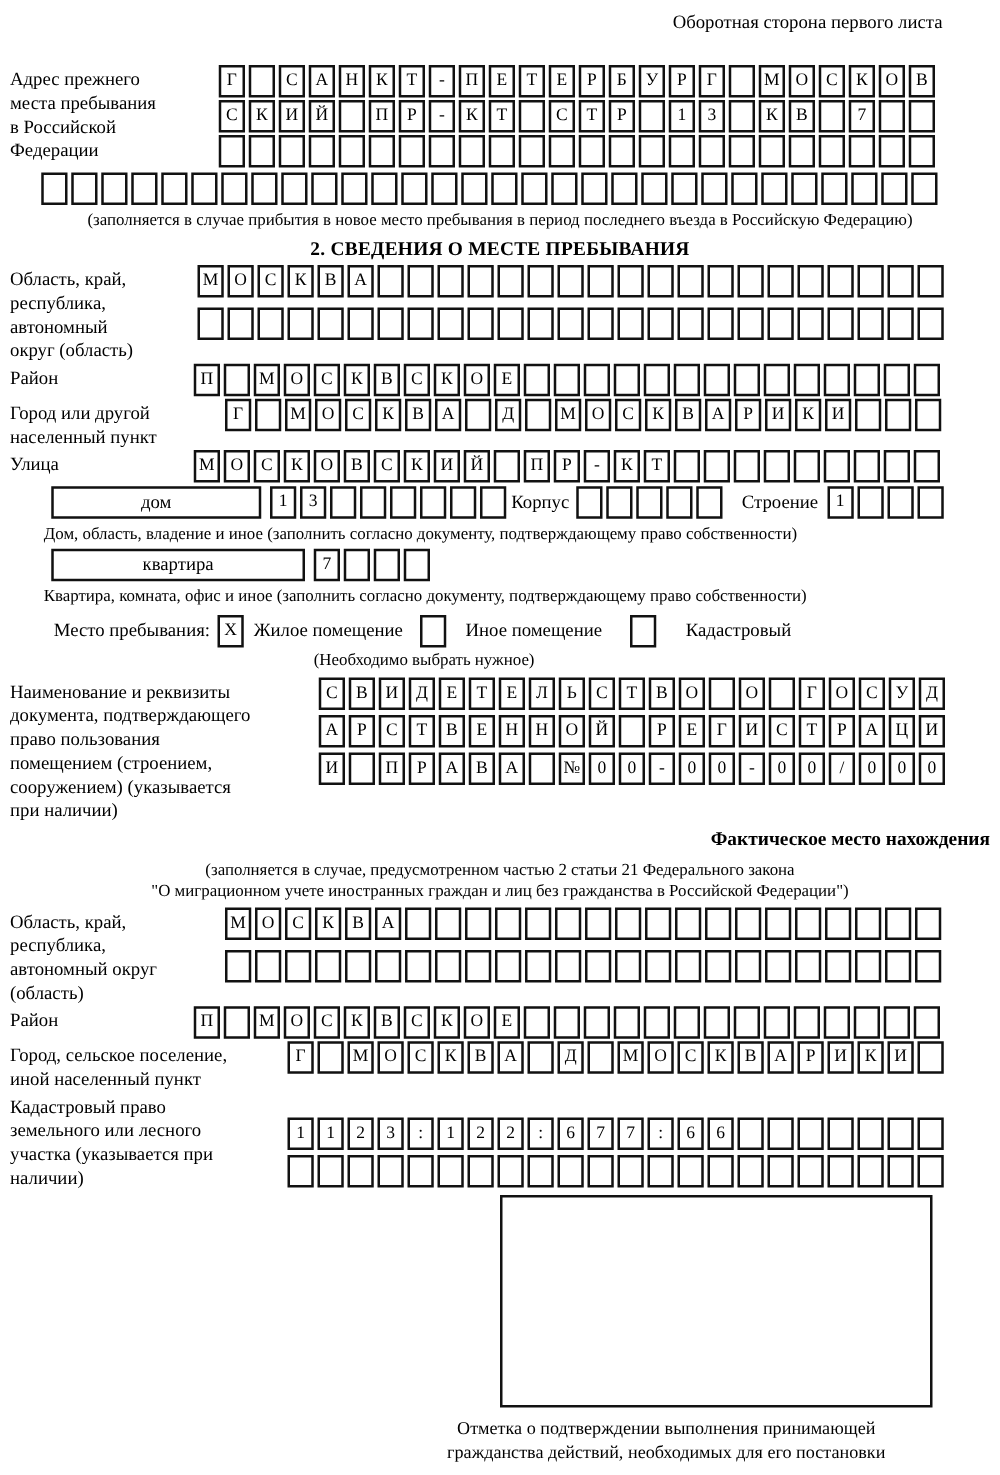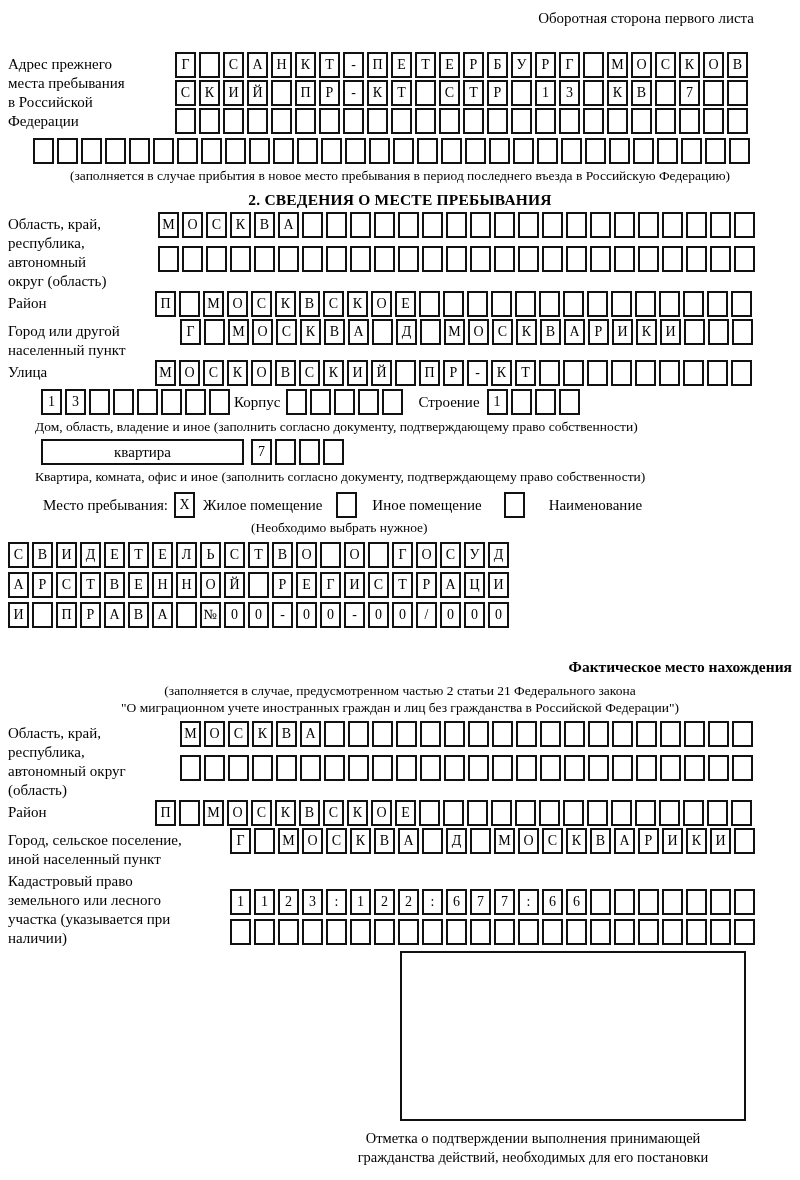--- a/index.html
+++ b/index.html
@@ -136,20 +136,21 @@
   </div>
   <div class="cells-row"><span class="cell">Г</span><span class="cell"></span><span class="cell">М</span><span class="cell">О</span><span class="cell">С</span><span class="cell">К</span><span class="cell">В</span><span class="cell">А</span><span class="cell"></span><span class="cell">Д</span><span class="cell"></span><span class="cell">М</span><span class="cell">О</span><span class="cell">С</span><span class="cell">К</span><span class="cell">В</span><span class="cell">А</span><span class="cell">Р</span><span class="cell">И</span><span class="cell">К</span><span class="cell">И</span><span class="cell"></span><span class="cell"></span><span class="cell"></span></div>
 </div>
 
 <div class="field street-row">
   <div class="label">Улица</div>
   <div class="cells-row"><span class="cell">М</span><span class="cell">О</span><span class="cell">С</span><span class="cell">К</span><span class="cell">О</span><span class="cell">В</span><span class="cell">С</span><span class="cell">К</span><span class="cell">И</span><span class="cell">Й</span><span class="cell"></span><span class="cell">П</span><span class="cell">Р</span><span class="cell">-</span><span class="cell">К</span><span class="cell">Т</span><span class="cell"></span><span class="cell"></span><span class="cell"></span><span class="cell"></span><span class="cell"></span><span class="cell"></span><span class="cell"></span><span class="cell"></span><span class="cell"></span></div>
 </div>
 
 <div class="house-row">
+  <div class="widebox house-box">дом</div>
   <div class="cells-row"><span class="cell">1</span><span class="cell">3</span><span class="cell"></span><span class="cell"></span><span class="cell"></span><span class="cell"></span><span class="cell"></span><span class="cell"></span></div>
   <div class="inline-lbl" style="margin:0 6px 0 4px;">Корпус</div>
   <div class="cells-row"><span class="cell"></span><span class="cell"></span><span class="cell"></span><span class="cell"></span><span class="cell"></span></div>
   <div class="inline-lbl" style="margin:0 7px 0 15px;">Строение</div>
   <div class="cells-row"><span class="cell">1</span><span class="cell"></span><span class="cell"></span><span class="cell"></span></div>
 </div>
 <div class="caption house-caption">Дом, область, владение и иное (заполнить согласно документу, подтверждающему право собственности)</div>
 
 <div class="apt-row">
   <div class="widebox apt-box">квартира</div>
@@ -157,25 +158,28 @@
 </div>
 <div class="caption apt-caption">Квартира, комната, офис и иное (заполнить согласно документу, подтверждающему право собственности)</div>
 
 <div class="stay-row">
   <span class="lbl">Место пребывания:</span>
   <span class="cell checkbox" style="margin-left:6px;">X</span>
   <span class="lbl" style="margin-left:8px;">Жилое помещение</span>
   <span class="cell checkbox" style="margin-left:14px;"></span>
   <span class="lbl" style="margin-left:15px;">Иное помещение</span>
   <span class="cell checkbox" style="margin-left:22px;"></span>
-  <span class="lbl" style="margin-left:24px;">Наименование</span>
+  <span class="lbl" style="margin-left:24px;">Кадастровый</span>
 </div>
 <div class="caption stay-hint">(Необходимо выбрать нужное)</div>
 
 <div class="field doc-block">
+  <div class="label">
+    <div class="inner">Наименование и реквизиты документа, подтверждающего право пользования помещением (строением, сооружением) (указывается при наличии)</div>
+  </div>
   <div>
     <div class="cells-row"><span class="cell">С</span><span class="cell">В</span><span class="cell">И</span><span class="cell">Д</span><span class="cell">Е</span><span class="cell">Т</span><span class="cell">Е</span><span class="cell">Л</span><span class="cell">Ь</span><span class="cell">С</span><span class="cell">Т</span><span class="cell">В</span><span class="cell">О</span><span class="cell"></span><span class="cell">О</span><span class="cell"></span><span class="cell">Г</span><span class="cell">О</span><span class="cell">С</span><span class="cell">У</span><span class="cell">Д</span></div>
     <div class="cells-row"><span class="cell">А</span><span class="cell">Р</span><span class="cell">С</span><span class="cell">Т</span><span class="cell">В</span><span class="cell">Е</span><span class="cell">Н</span><span class="cell">Н</span><span class="cell">О</span><span class="cell">Й</span><span class="cell"></span><span class="cell">Р</span><span class="cell">Е</span><span class="cell">Г</span><span class="cell">И</span><span class="cell">С</span><span class="cell">Т</span><span class="cell">Р</span><span class="cell">А</span><span class="cell">Ц</span><span class="cell">И</span></div>
     <div class="cells-row"><span class="cell">И</span><span class="cell"></span><span class="cell">П</span><span class="cell">Р</span><span class="cell">А</span><span class="cell">В</span><span class="cell">А</span><span class="cell"></span><span class="cell">№</span><span class="cell">0</span><span class="cell">0</span><span class="cell">-</span><span class="cell">0</span><span class="cell">0</span><span class="cell">-</span><span class="cell">0</span><span class="cell">0</span><span class="cell">/</span><span class="cell">0</span><span class="cell">0</span><span class="cell">0</span></div>
   </div>
 </div>
 
 <div class="fact-title">Фактическое место нахождения</div>
 <div class="fact-cap-wrap">
   <div class="fact-cap">(заполняется в случае, предусмотренном частью 2 статьи 21 Федерального закона</div>

